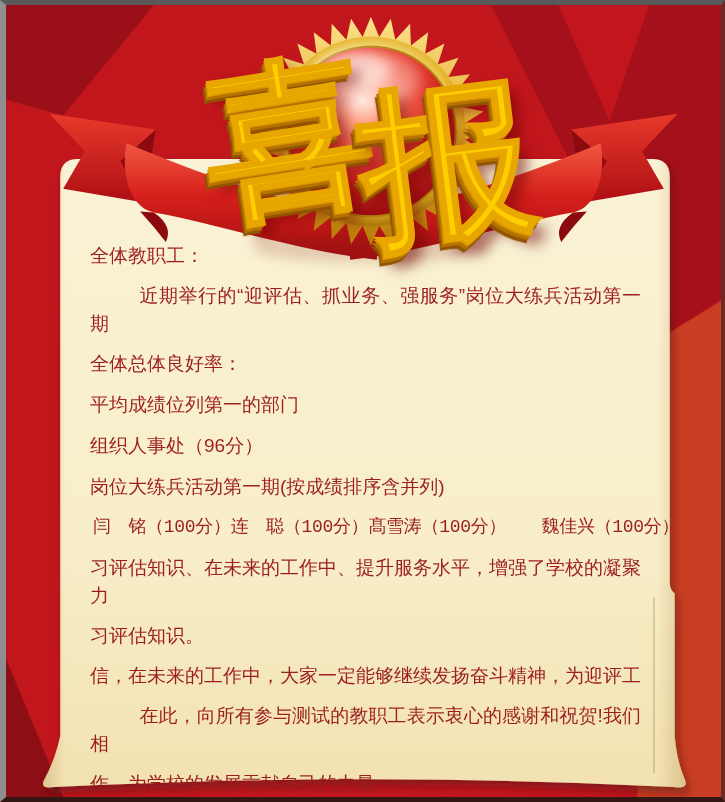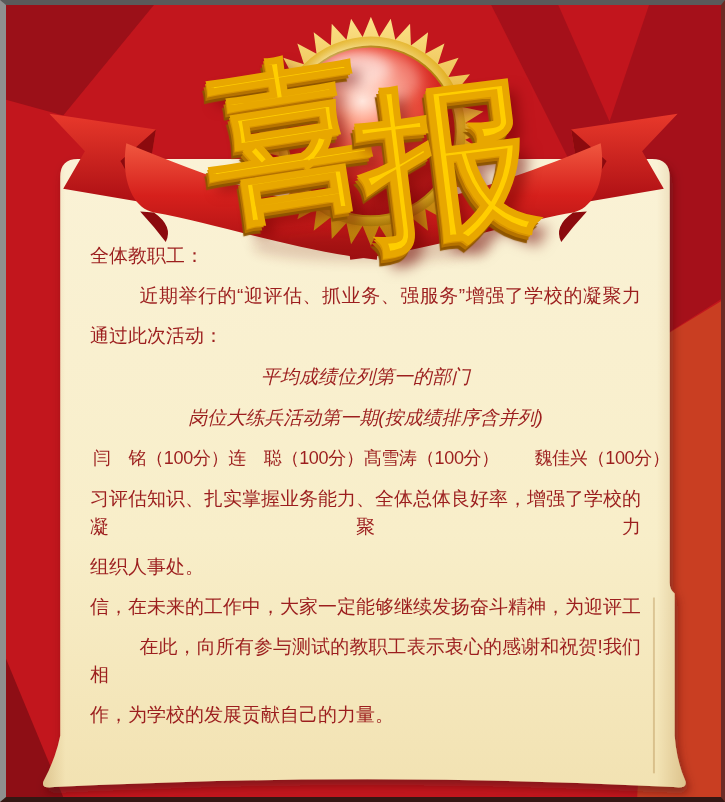--- a/index.html
+++ b/index.html
@@ -12,23 +12,23 @@
   .decor{position:absolute;left:0;top:0;width:100%;height:100%;z-index:1;}
   
   .sheet{
     position:absolute;left:49px;top:151px;width:618px;z-index:2;
     box-sizing:border-box;padding:74px 20px 0 23px;
     color:#9c1e1e;
   }
   .ln{margin:12px;font-size:19px;line-height:28px;}
   .jf{text-align:justify;text-align-last:justify;}
   .ind{text-indent:2.6em;}
-  .ctr{text-align:center;line-height:29px;font-style:italic;}
+  .ctr{line-height:29px;}
   .centerblock{margin-top:8px;}
-  .nm{font-size:18px;line-height:29px;letter-spacing:-0.3px;white-space:nowrap;padding-left:3px;}
+  .nm{font-size:18px;line-height:29px;letter-spacing:-0.3px;white-space:nowrap;padding-left:3px;font-family:Liberation Mono, monospace;}
   
   .title{position:absolute;left:199px;top:46px;z-index:5;white-space:nowrap;}
   .title .tchar{
     display:inline-block;font-size:168px;line-height:1;font-weight:900;
     color:#ffce00;
     -webkit-text-stroke:1.5px #e8a700;
     text-shadow:-2px 2px 0 #d89400,-4px 5px 0 #b57200,-6px 8px 1px #8f5500,7px 12px 14px rgba(110,0,0,.55);
   }
   .title .t1{transform:rotate(-9deg);}
   .title .t2{transform:rotate(-7deg) translate(0,26px);margin-left:-14px;font-size:172px;}
@@ -121,36 +121,37 @@
       <circle cx="370" cy="128" r="85" fill="url(#sphere)"></circle>
       <ellipse cx="362" cy="76" rx="58" ry="30" fill="#ffffff" opacity=".28" filter="url(#soft)"></ellipse>
       <ellipse cx="356" cy="66" rx="34" ry="17" fill="#ffffff" opacity=".5" filter="url(#soft)"></ellipse>
     </g>
   </svg>
 
   <div class="sheet">
     <p class="ln">全体教职工：</p>
 
     <div>
-      <p class="ln jf ind">近期举行的“迎评估、抓业务、强服务”增强了学校的凝聚力</p>
-      <p class="ln">通过此次活动：</p>
+      <p class="ln jf ind">近期举行的“迎评估、抓业务、强服务”岗位大练兵活动第一期</p>
+      <p class="ln">全体总体良好率：</p>
     </div>
 
     <div class="centerblock">
       <p class="ln ctr">平均成绩位列第一的部门</p>
+      <p class="ln ctr">组织人事处（96分）</p>
       <p class="ln ctr">岗位大练兵活动第一期(按成绩排序含并列)</p>
     </div>
 
     <div>
       <p class="ln nm">闫　铭（100分）连　聪（100分）髙雪涛（100分）　　魏佳兴（100分）</p>
     </div>
 
     <div>
-      <p class="ln jf">习评估知识、扎实掌握业务能力、全体总体良好率，增强了学校的凝聚力</p>
-      <p class="ln">组织人事处。</p>
+      <p class="ln jf">习评估知识、在未来的工作中、提升服务水平，增强了学校的凝聚力</p>
+      <p class="ln">习评估知识。</p>
     </div>
 
     <div>
       <p class="ln jf">信，在未来的工作中，大家一定能够继续发扬奋斗精神，为迎评工</p>
       <p class="ln jf ind">在此，向所有参与测试的教职工表示衷心的感谢和祝贺!我们相</p>
       <p class="ln">作，为学校的发展贡献自己的力量。</p>
     </div>
 
   </div>
 

